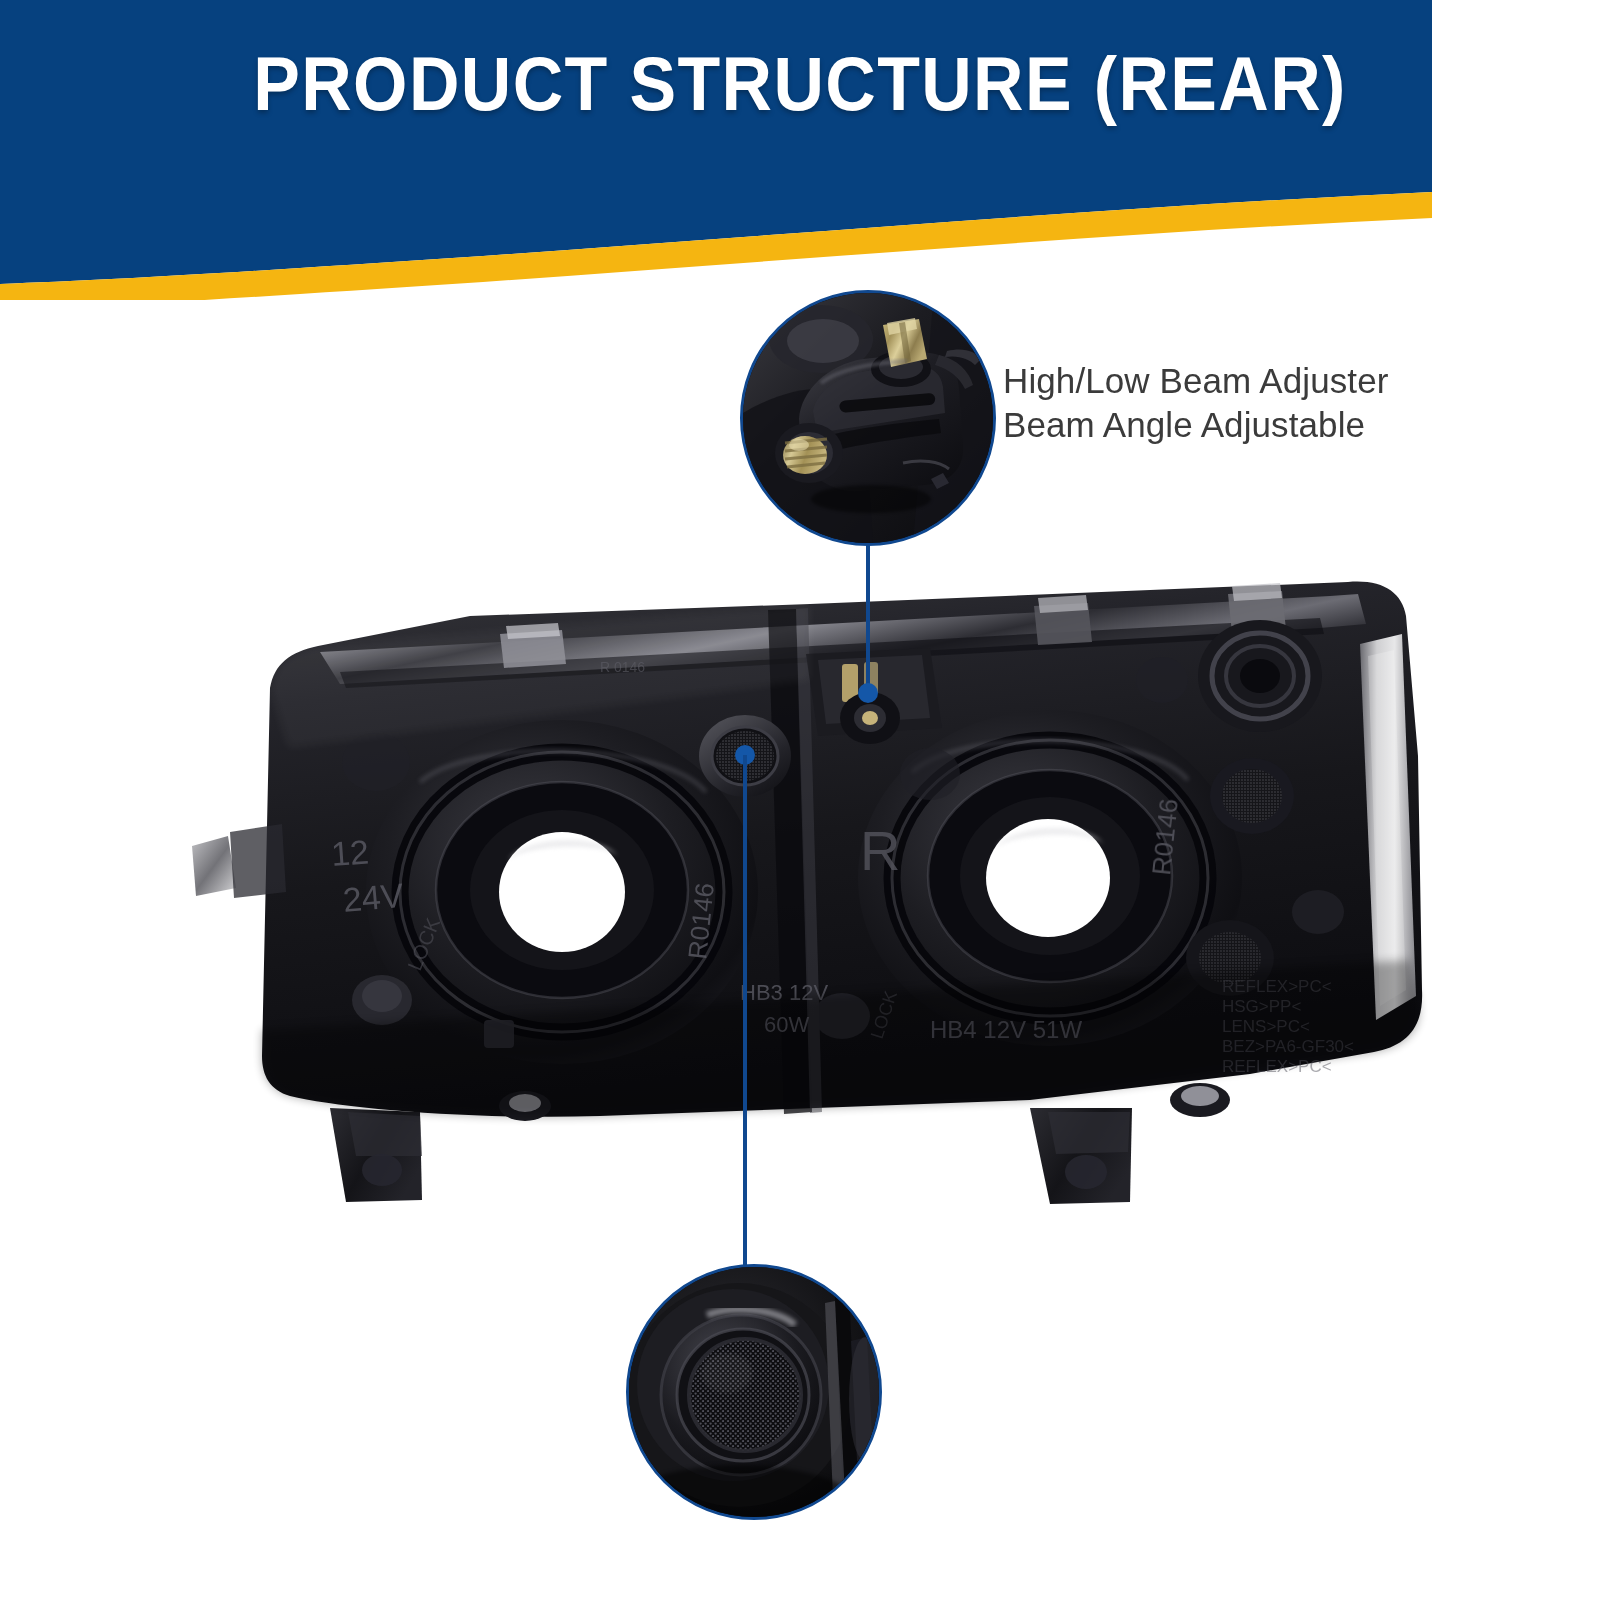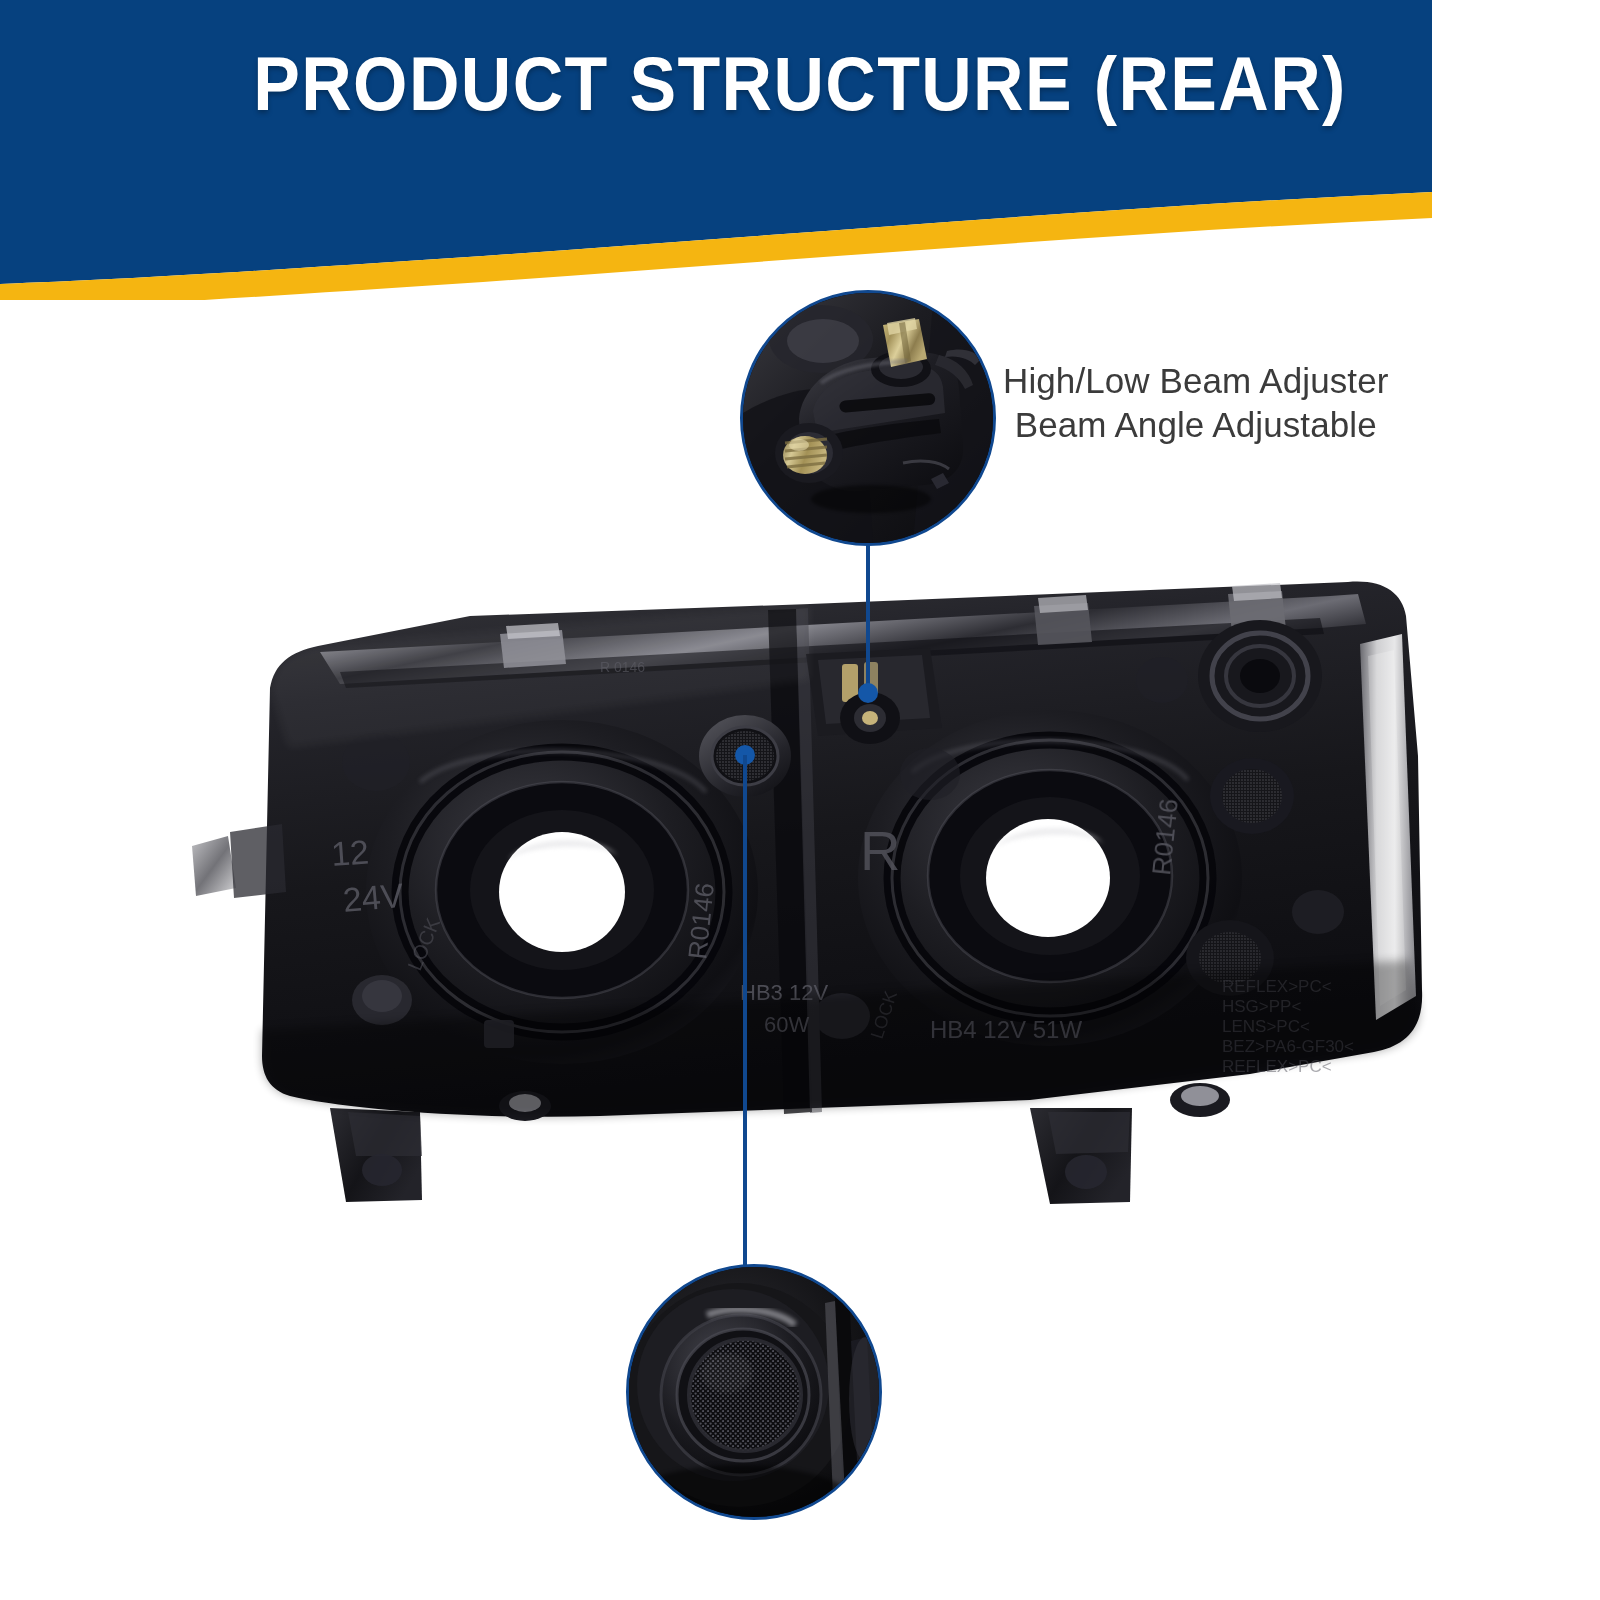--- a/index.html
+++ b/index.html
@@ -85,21 +85,21 @@
 
   
   .callout-label {
     position: absolute;
     color: #3b3b3b;
     font-size: 35px;
     line-height: 44px;
     white-space: pre-line;
     letter-spacing: 0.1px;
   }
-  #label-adjuster { left: 1003px; top: 359px; text-align: center; }
+  #label-adjuster { left: 1003px; top: 359px; }
   #label-vent     { left: 889px;  top: 1348px; }
 </style>
 </head>
 <body>
 
 <div id="page">
 
   <div id="header-banner">
     <svg width="1600" height="300" viewBox="0 0 1600 300" xmlns="http://www.w3.org/2000/svg">
 

